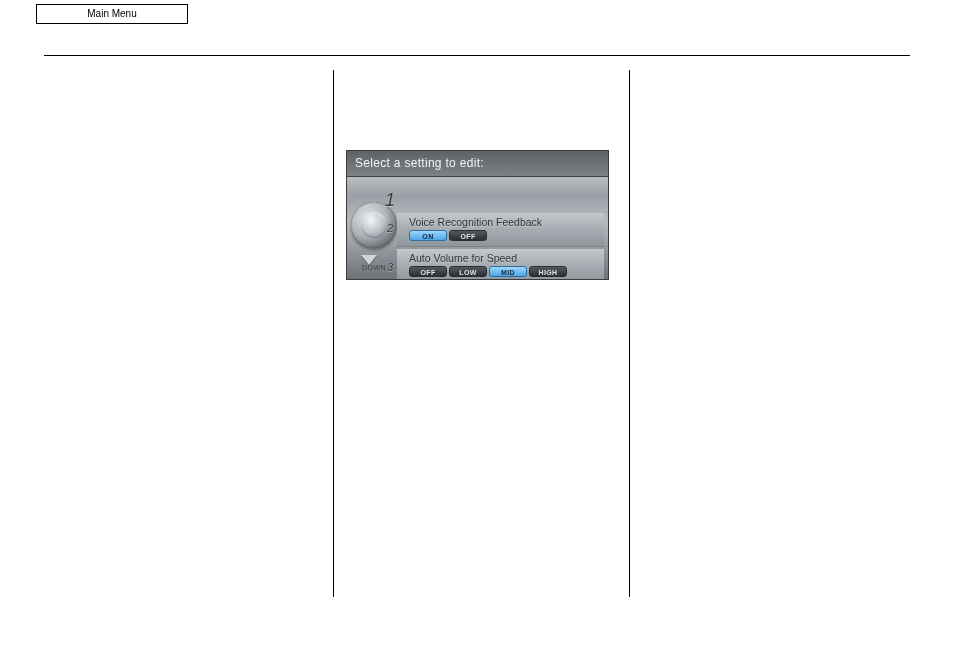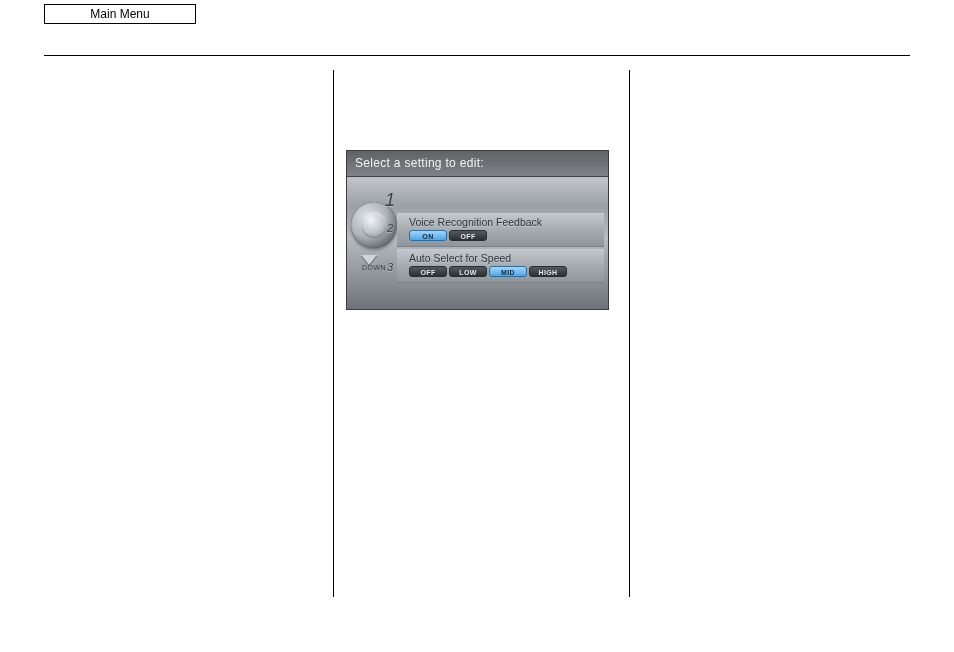--- a/index.html
+++ b/index.html
@@ -1,33 +1,33 @@
 <!DOCTYPE html>
 <html><head>
 <meta charset="utf-8">
 <style>
   html,body{margin:0;padding:0;background:#fff;font-family:Arial,Helvetica,sans-serif;}
   .page{width:954px;height:652px;position:relative;}
   .main-menu-btn{
-    position:absolute;left:44px;top:4px;width:150px;height:18px;
+    position:absolute;left:36px;top:4px;width:150px;height:18px;
     border:1px solid #000;background:#fff;text-align:center;
-    font-size:12px;line-height:18px;cursor:pointer;
+    font-size:10px;line-height:18px;cursor:pointer;
   }
   .rule{
     position:absolute;left:44px;top:55px;width:866px;height:0;
     border-top:1.5px solid #000;
   }
   .columns{
     position:absolute;left:44px;top:70px;width:866px;height:527px;
   }
   .col-divider-1{position:absolute;left:289px;top:0;width:0;height:527px;border-left:1px solid #000;}
   .col-divider-2{position:absolute;left:585px;top:0;width:0;height:527px;border-left:1px solid #000;}
   
   .device{
-    position:absolute;left:346px;top:150px;width:263px;height:160px;
+    position:absolute;left:346px;top:150px;width:263px;height:130px;
     background:linear-gradient(to bottom,#8b8e93 0%,#c0c3c7 18%,#9aa0a6 35%,#b6bbc0 55%,#8e949a 80%,#6c7278 100%);
     border:1px solid #3a3d40;box-sizing:border-box;overflow:hidden;
     font-family:"Trebuchet MS",Arial,sans-serif;
   }
   .device .title-bar{
     color:#f2f4f6;font-size:12px;letter-spacing:0.3px;
     padding:5px 8px 6px 8px;
     background:linear-gradient(to bottom,#5f6367,#7d8288);
     border-bottom:1px solid #3e4145;
   }
@@ -115,21 +115,21 @@
 
       <div class="setting-row r2">
         <div class="setting-label">Voice Recognition Feedback</div>
         <div class="opts">
           <span class="pill on">ON</span>
           <span class="pill">OFF</span>
         </div>
       </div>
 
       <div class="setting-row r3">
-        <div class="setting-label">Auto Select for Speed</div>
+        <div class="setting-label">Auto Volume for Speed</div>
         <div class="opts">
           <span class="pill">OFF</span>
           <span class="pill">LOW</span>
           <span class="pill on">MID</span>
           <span class="pill">HIGH</span>
         </div>
       </div>
     </div>
   </div>
 

